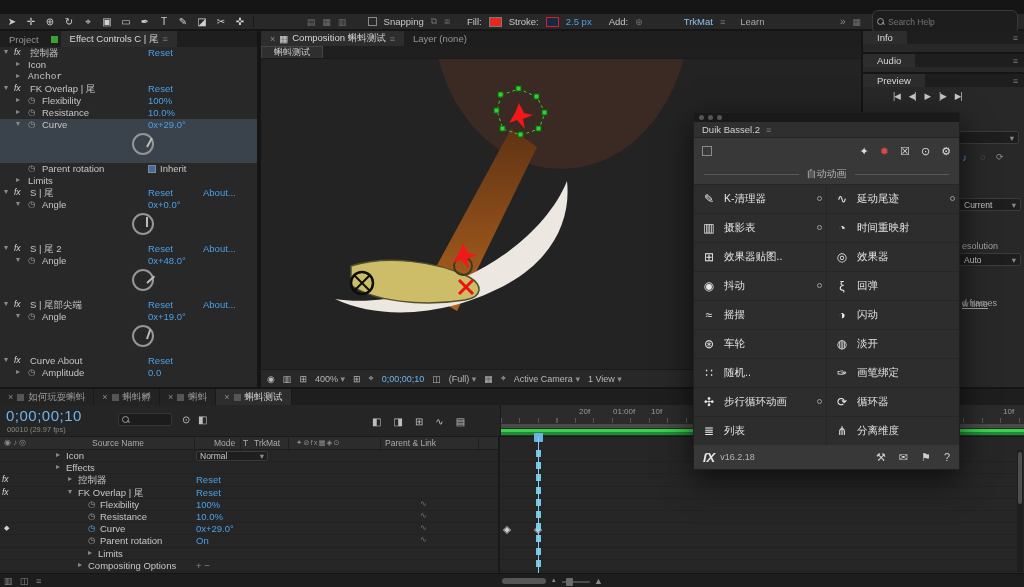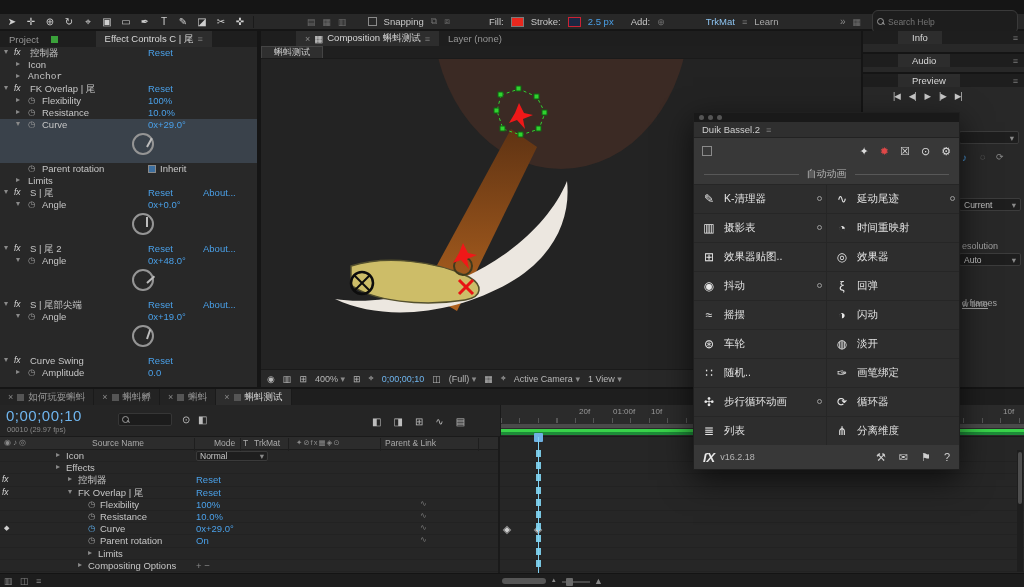--- a/index.html
+++ b/index.html
@@ -36,21 +36,21 @@
   .mag::before { content:""; position:absolute; left:0; top:0; width:5px; height:5px;
     border:1px solid #9a9a9a; border-radius:50%; }
   .mag::after { content:""; position:absolute; left:5px; top:5px; width:3px; height:1px;
     background:#9a9a9a; transform:rotate(45deg); }
   .searchbox input { background:transparent; border:none; outline:none; color:#9a9a9a;
     font-size:8.5px; width:110px; font-family:"Liberation Sans",sans-serif; }
 
   
   .tabbar { background:#1e1e1e; display:flex; align-items:stretch; height:15px; font-size:9.5px; }
   .ptab { display:flex; align-items:center; gap:4px; padding:0 9px; color:#969696; }
-  .ptab.active { background:#2d2d2d; color:#d8d8d8;margin-left:35px; }
+  .ptab.active { background:#2d2d2d; color:#d8d8d8; }
   .menu-ic { color:#777; font-size:9px; }
   .close-ic { color:#8a8a8a; font-size:9px; }
 
   
   .panel-left { position:absolute; left:0; top:31px; width:259px; height:356px;
     background:#282828; border-right:2px solid #151515; overflow:hidden; }
   .ec-target { height:14px; display:flex; align-items:center; padding:0 6px;
     font-size:9.5px; color:#bdbdbd; background:#282828; border-bottom:1px solid #202020; }
   .ecrows { position:relative; }
   .ecrow { position:relative; height:12px; font-size:9.5px; }
@@ -216,30 +216,30 @@
         <span class="midic">▤</span>
 
         <span class="midic">▦</span>
 
         <span class="midic">▥</span>
       </span>
     <span class="chk" style="margin-left:14px;"></span>
     <span style="font-size:9.5px;">Snapping</span>
     <span class="midic">⧉</span>
     <span class="midic">⧈</span>
-    <span style="margin-left:32px;font-size:9.5px;">Fill:</span>
+    <span style="margin-left:10px;font-size:9.5px;">Fill:</span>
     <span class="swatch" style="background:#e8281e;border:1px solid #7a7a7a;"></span>
     <span style="font-size:9.5px;">Stroke:</span>
     <span class="swatch" style="background:#1b2742;border:1px solid #c23;"></span>
     <span class="blue" style="font-size:9.5px;">2.5 px</span>
     <span style="margin-left:10px;font-size:9.5px;">Add:</span>
     <span class="midic">⊕</span>
     <span style="margin-left:34px;color:#8cc3f0;font-size:9.5px;">TrkMat</span>
     <span class="menu-ic">≡</span>
-    <span style="color:#a8a8a8;font-size:9.5px;">Learn</span>
+    <span style="margin-left:8px;color:#a8a8a8;font-size:9.5px;">Learn</span>
     <span class="dim" style="margin-left:auto;font-size:10px;">»</span>
     <span class="midic">▦</span>
     <span class="searchbox">
       <span class="mag"></span>
       <input placeholder="Search Help" style="">
     </span>
   </div>
 
   <div class="panel-left">
     <div class="tabbar" style="height:16px;">
@@ -362,21 +362,21 @@
         <span class="val blue">0x+19.0°</span>
       </div>
       <div class="ec-dial">
         <span class="dial n19">
             <i></i>
           </span>
       </div>
       <div class="ecrow">
         <span class="tw" style="left:4px;">▾</span>
         <span class="fxm">fx</span>
-        <span class="lb" style="left:30px;">Curve Swing</span>
+        <span class="lb" style="left:30px;">Curve About</span>
         <span class="val blue">Reset</span>
       </div>
       <div class="ecrow">
         <span class="tw" style="left:16px;">▸</span>
         <span class="sw" style="left:28px;">◷</span>
         <span class="lb" style="left:42px;">Amplitude</span>
         <span class="val blue">0.0</span>
       </div>
     </div>
   </div>

